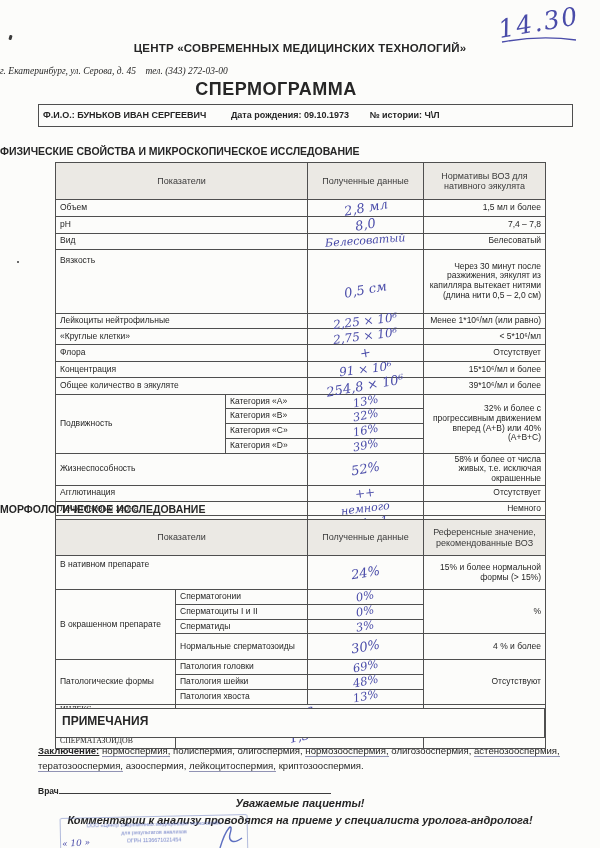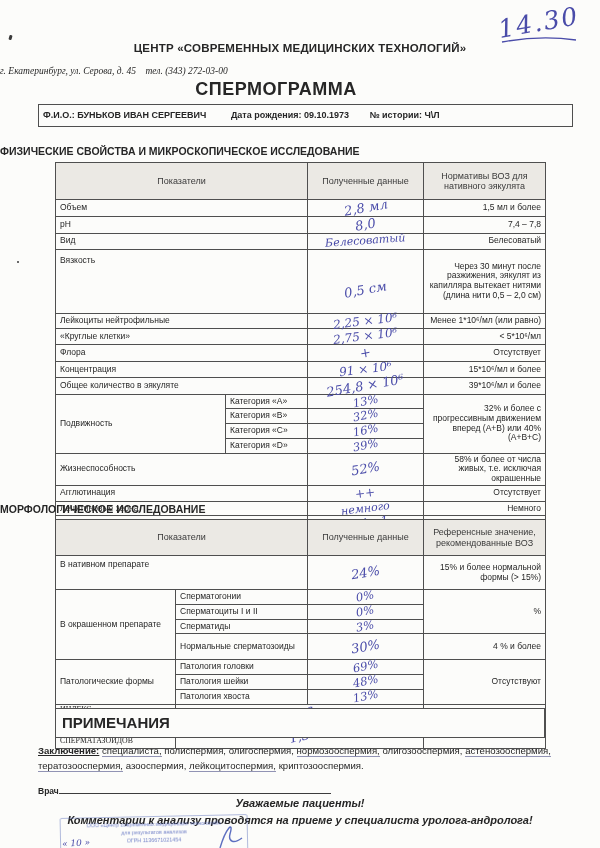--- a/index.html
+++ b/index.html
@@ -31,21 +31,21 @@
   
   .info-tbl{left:38px;top:104px}
   .info-tbl td{font-size:9px}
   .info-shade{background:#ebe9e4}
   .it-lbl{font-style:italic;font-weight:bold}
   .it-val{font-weight:bold}
   
   .sec-title{width:600px;left:0;text-align:left;font-weight:bold;font-size:10.5px}
   
   .notes-box{left:55px;top:708px;width:488px;height:28px;border:1px solid #4f4f4f;background:#fcfcfa}
-  .notes-box span{font-weight:bold;font-size:15px;display:inline-block;padding:5px 0 0 6px}
+  .notes-box span{font-weight:bold;font-size:12px;display:inline-block;padding:5px 0 0 6px}
   .conclusion{left:38px;top:744px;width:528px;font-size:9.6px;line-height:1.55}
   .conclusion b{text-decoration:underline}
   .pen-u{border-bottom:1.6px solid #9193b4;padding-bottom:0px}
   .doctor-line{left:38px;top:784px;font-size:8.5px;font-weight:bold}
   .doctor-line i{display:inline-block;width:272px;border-bottom:1px solid #3c3c3c;height:9px}
   .pat1{left:0;top:797px;width:600px;text-align:center;font-weight:bold;font-style:italic;font-size:11px}
   .pat2{left:0;top:814px;width:600px;text-align:center;font-weight:bold;font-style:italic;font-size:11px}
   
   .stamp{
     left:60px;top:816px;width:182px;height:40px;border:1px solid rgba(90,110,185,.55);
@@ -263,21 +263,21 @@
   </tr>
 </tbody>
   </table>
 
 <div class="abs notes-box">
   <span>ПРИМЕЧАНИЯ</span>
 </div>
 
 <div class="abs conclusion">
   <b>Заключение:</b>
-  <span class="term pen-u">специалиста,</span>
+  <span class="term pen-u">нормоспермия,</span>
   <span class="term">полиспермия,</span>
   <span class="term">олигоспермия,</span>
   <span class="term pen-u">нормозооспермия,</span>
   <span class="term">олигозооспермия,</span>
   <span class="term pen-u">астенозооспермия,</span>
   <span class="term pen-u">тератозооспермия,</span>
   <span class="term">азооспермия,</span>
   <span class="term pen-u">лейкоцитоспермия,</span>
   <span class="term">криптозооспермия.</span>
 </div>

